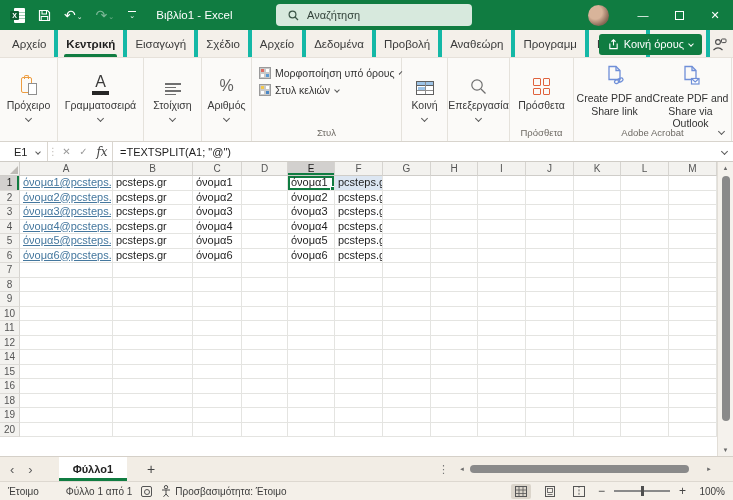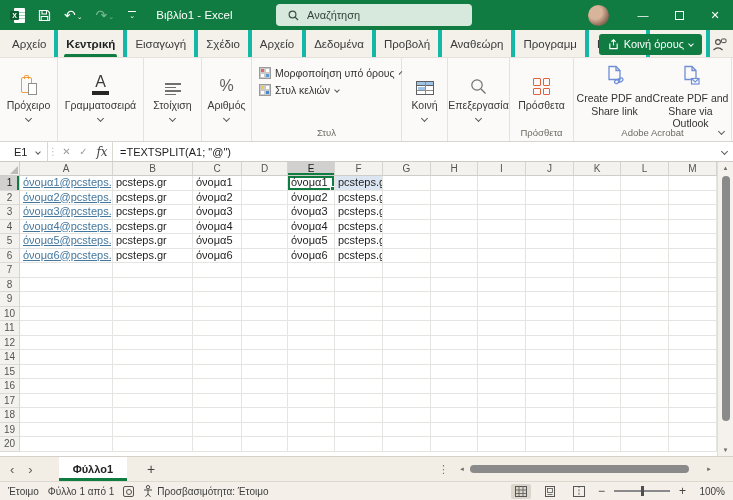--- a/index.html
+++ b/index.html
@@ -120,21 +120,21 @@
   .addsheet { display:flex; align-items:center; padding:0 20px; color:#444; font-size:14px; }
   .tb-dots { position:absolute; left:438px; top:0; bottom:0; display:flex; align-items:center; color:#777; font-size:11px; }
   .hscroll { position:absolute; left:456px; right:18px; top:4px; height:16px; display:flex; align-items:center; }
   .hscroll .arr { font-size:6px; color:#6a6a6a; width:12px; text-align:center; }
   .htrack { flex:1; height:10px; position:relative; }
   .hthumb { position:absolute; left:2px; right:14px; top:1px; height:8px; background:#8a8a8a; border-radius:4px; }
 
   
   .statusbar { position:absolute; top:481px; left:0; right:0; height:19px; background:#f4f0e9; border-top:1px solid #ddd8d0; display:flex; align-items:center; font-size:10px; color:#3d3d3d; }
   .sb-left { display:flex; align-items:center; gap:9px; padding-left:8px; }
-  .sb-sheetinfo { }
+  .sb-sheetinfo { margin-left:18px; }
   .macro-ic { width:11px; height:11px; border:1.3px solid #555; border-radius:2px; position:relative; }
   .macro-ic::after { content:''; position:absolute; left:2px; top:2px; width:4px; height:4px; border:1.2px solid #555; border-radius:50%; }
   .acc-wrap { display:flex; align-items:center; gap:4px; }
   .sb-right { position:absolute; right:8px; display:flex; align-items:center; gap:9px; }
   .vbtn { width:20px; height:15px; display:flex; align-items:center; justify-content:center; border-radius:2px; }
   .vbtn.active { background:#dbd5cb; }
   .zminus,.zplus { color:#444; font-size:12px; }
   .zslider { width:56px; height:2px; background:#8a8a8a; position:relative; }
   .zhandle { position:absolute; left:27px; top:-4px; width:3.5px; height:10px; background:#4f4f4f; }
   .zoomval { width:30px; text-align:right; }
@@ -623,36 +623,20 @@
         <div class="gcell" style="width: 48px;"></div>
         <div class="gcell" style="width: 48px;"></div>
         <div class="gcell" style="width: 47px;"></div>
         <div class="gcell" style="width: 48px;"></div>
         <div class="gcell" style="width: 48px;"></div>
         <div class="gcell" style="width: 47px;"></div>
         <div class="gcell" style="width: 48px;"></div>
         <div class="gcell" style="width: 48px;"></div>
       </div>
       <div class="grow">
-        <div class="grh">17</div>
-        <div class="gcell" style="width: 93px;"></div>
-        <div class="gcell" style="width: 80px;"></div>
-        <div class="gcell" style="width: 49px;"></div>
-        <div class="gcell" style="width: 46px;"></div>
-        <div class="gcell" style="width: 47px;"></div>
-        <div class="gcell" style="width: 48px;"></div>
-        <div class="gcell" style="width: 48px;"></div>
-        <div class="gcell" style="width: 47px;"></div>
-        <div class="gcell" style="width: 48px;"></div>
-        <div class="gcell" style="width: 48px;"></div>
-        <div class="gcell" style="width: 47px;"></div>
-        <div class="gcell" style="width: 48px;"></div>
-        <div class="gcell" style="width: 48px;"></div>
-      </div>
-      <div class="grow">
         <div class="grh">18</div>
         <div class="gcell" style="width: 93px;"></div>
         <div class="gcell" style="width: 80px;"></div>
         <div class="gcell" style="width: 49px;"></div>
         <div class="gcell" style="width: 46px;"></div>
         <div class="gcell" style="width: 47px;"></div>
         <div class="gcell" style="width: 48px;"></div>
         <div class="gcell" style="width: 48px;"></div>
         <div class="gcell" style="width: 47px;"></div>
         <div class="gcell" style="width: 48px;"></div>

